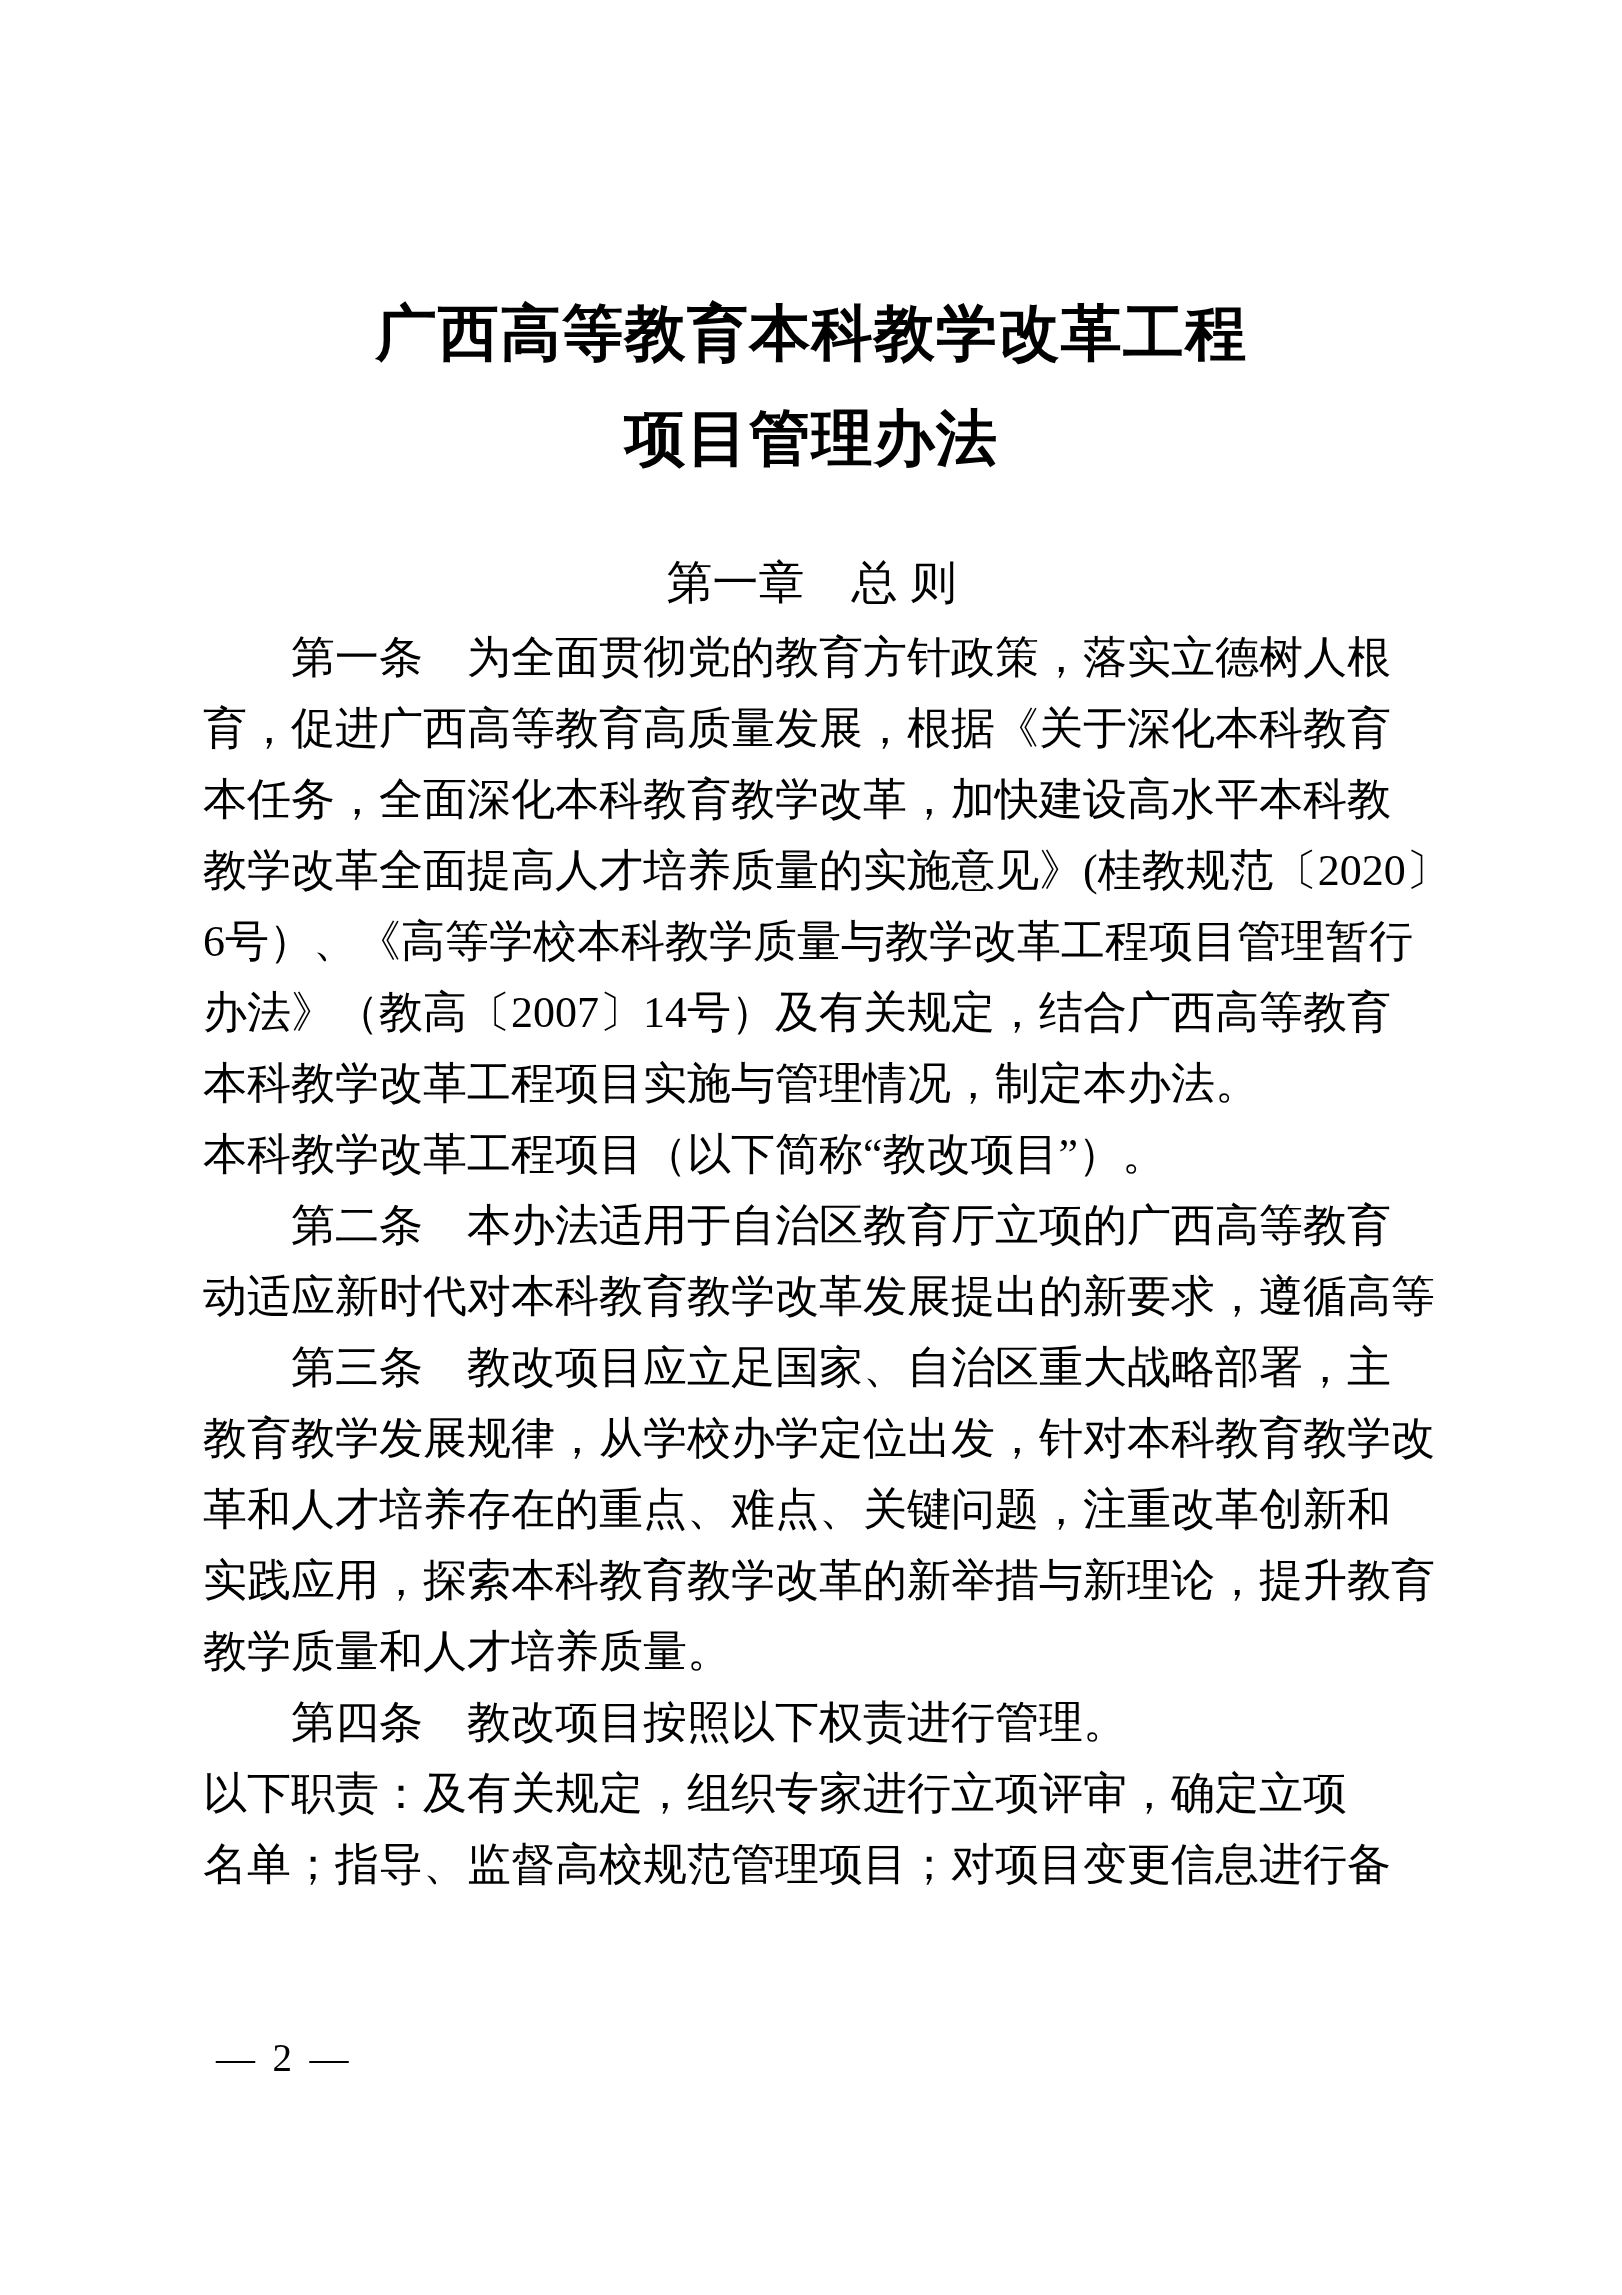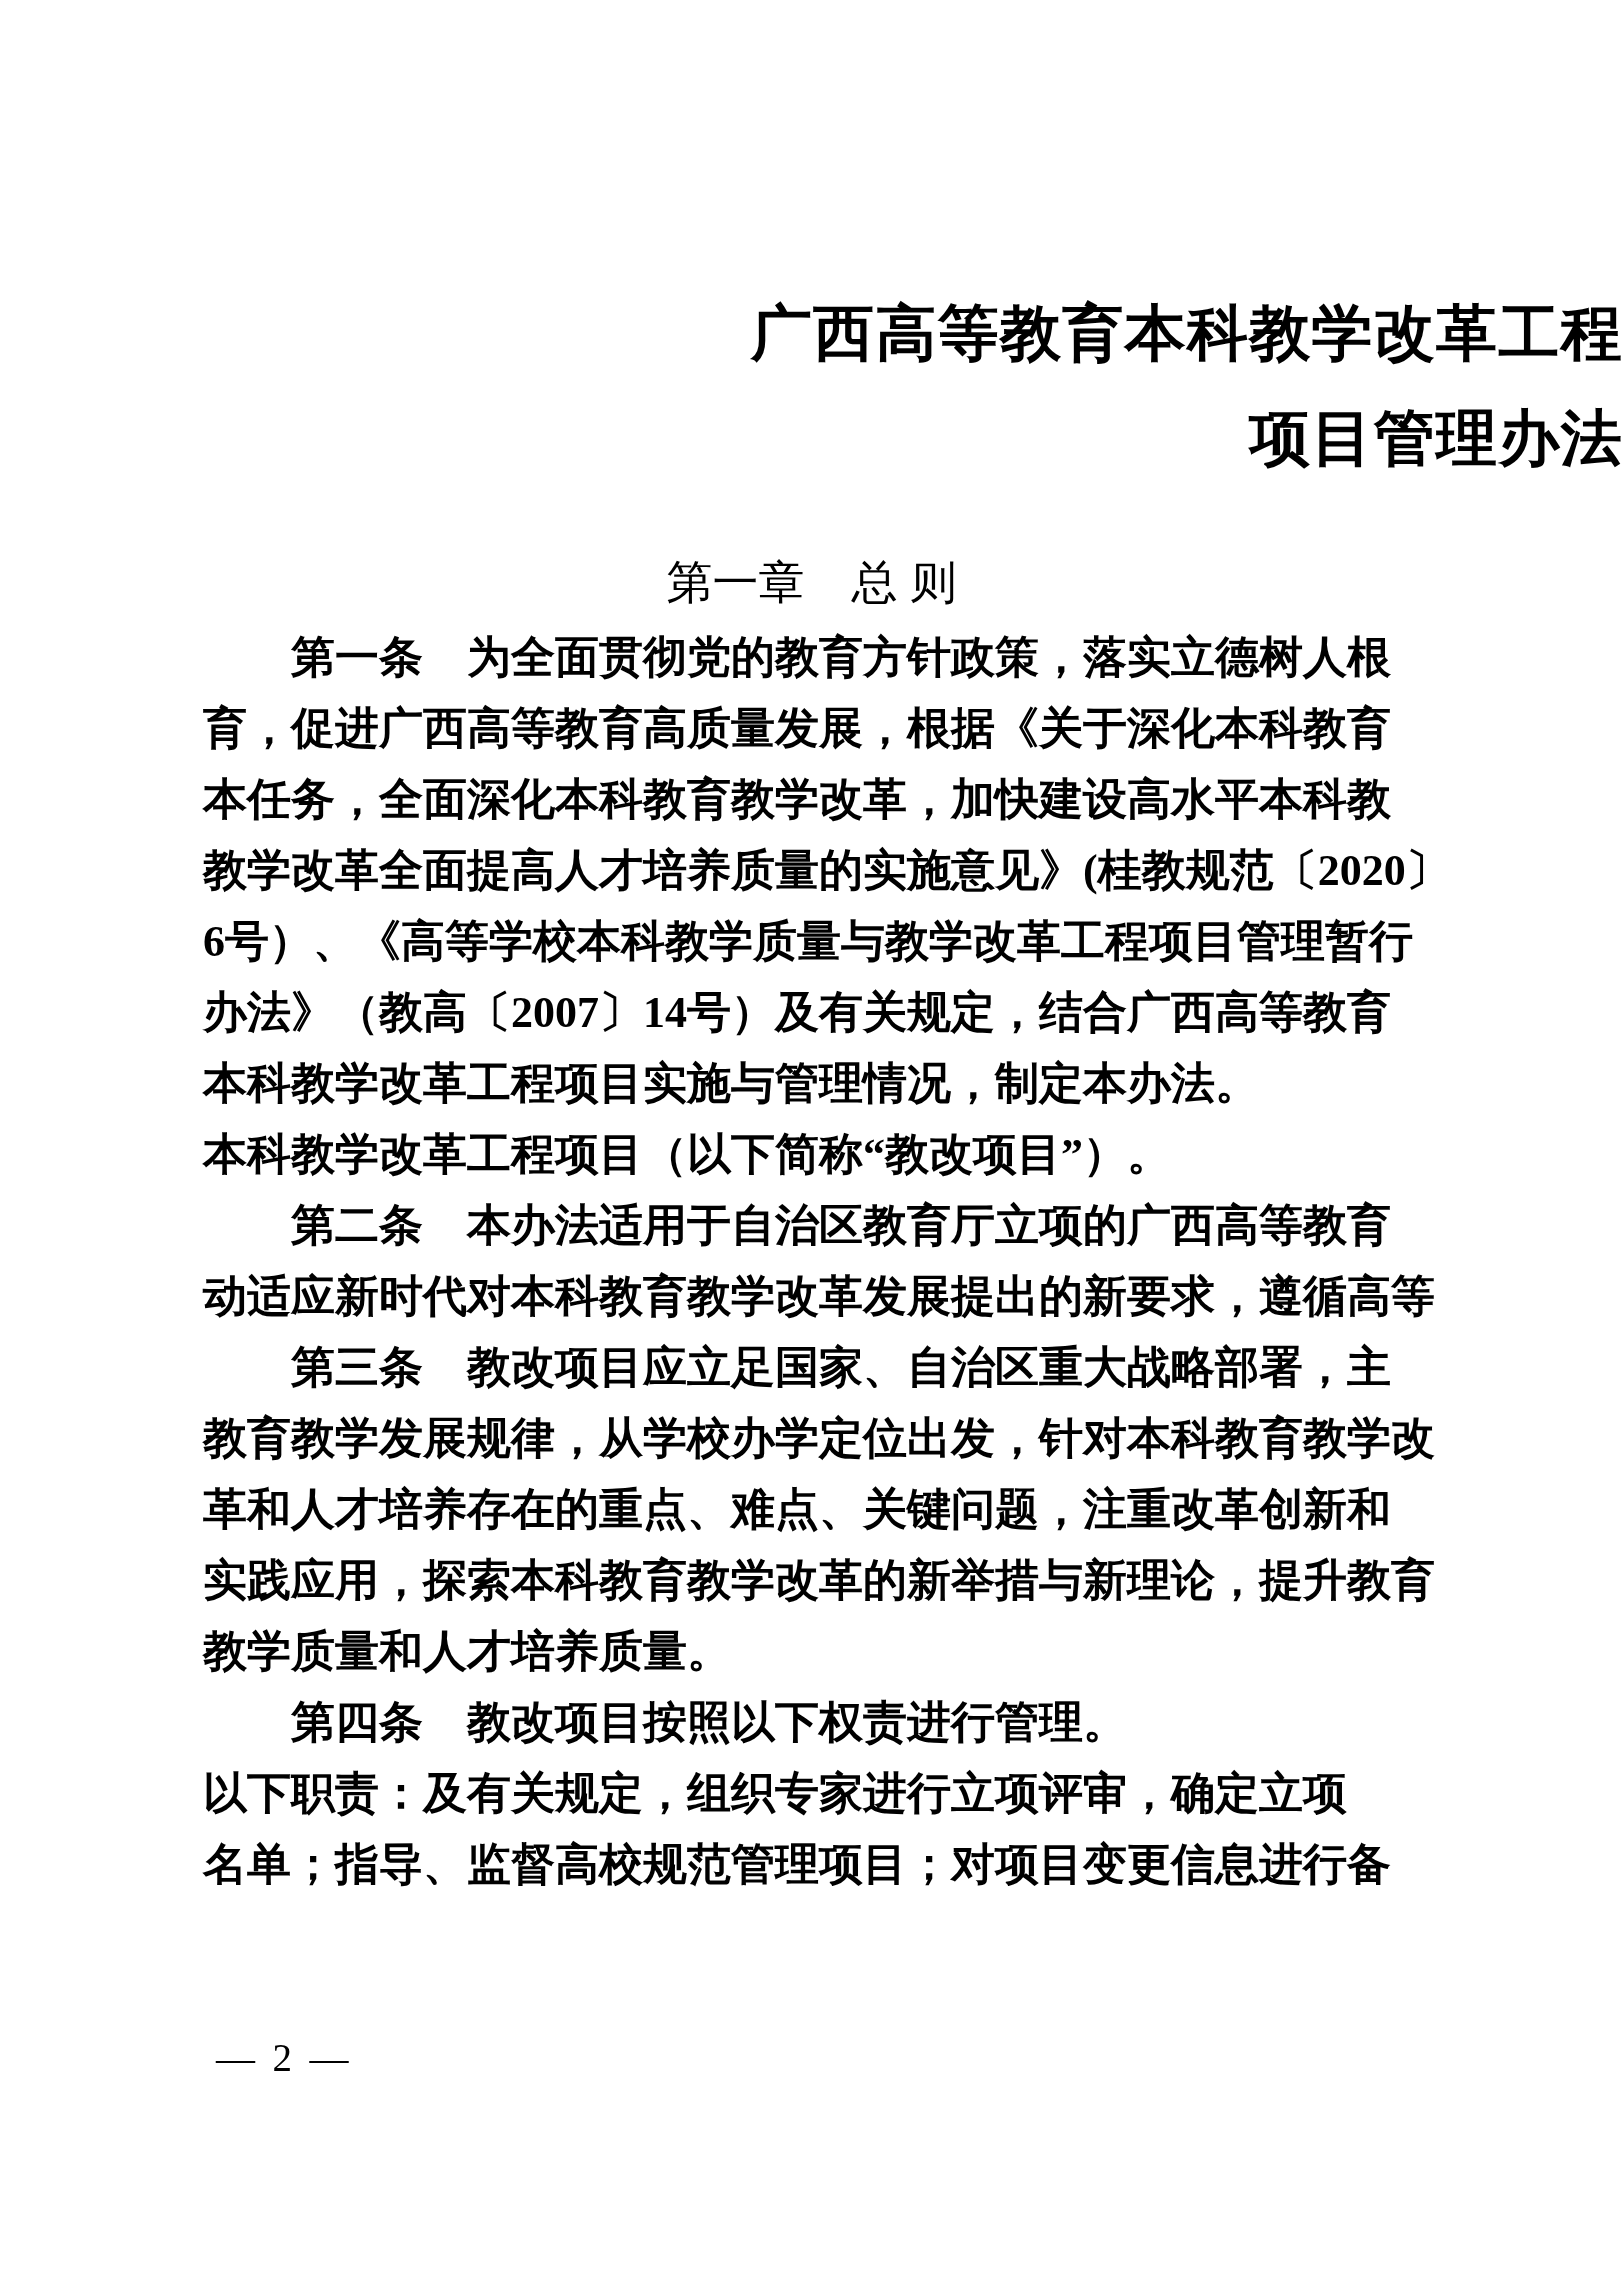--- a/index.html
+++ b/index.html
@@ -15,21 +15,21 @@
     background: #ffffff;
     color: #000000;
     overflow: hidden;
   }
   
   .doc-title {
     position: absolute;
     top: 281px;
     left: 0;
     width: 100%;
-    text-align: right;
+    text-align: center;
     font-family: "Liberation Serif", "DejaVu Serif", serif;
     font-weight: bold;
     font-size: 61px;
     line-height: 105px;
     letter-spacing: 1.3px;
     white-space: nowrap;
   }
   
   .chapter-heading {
     position: absolute;
@@ -56,21 +56,20 @@
     font-family: "Liberation Serif", "DejaVu Serif", serif;
     font-weight: normal;
     font-size: 44px;
     letter-spacing: 0px;
   }
   .doc-body .line {
     height: 71px;
     line-height: 71px;
     white-space: nowrap;
     overflow: visible;
-    font-weight: bold;
   }
   
   .page-footer {
     position: absolute;
     top: 2034px;
     left: 216px;
     font-family: "Liberation Serif", "DejaVu Serif", serif;
     font-size: 39px;
     line-height: 47px;
     letter-spacing: 3.9px;

